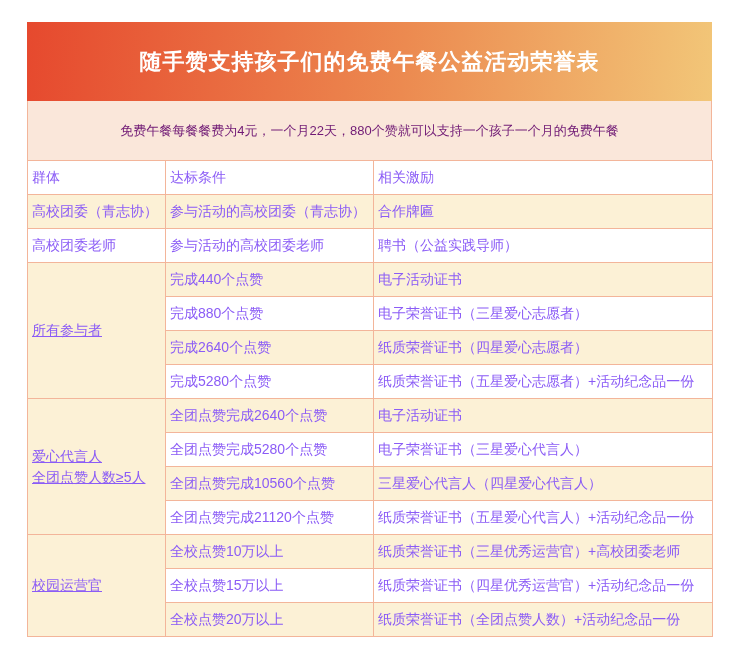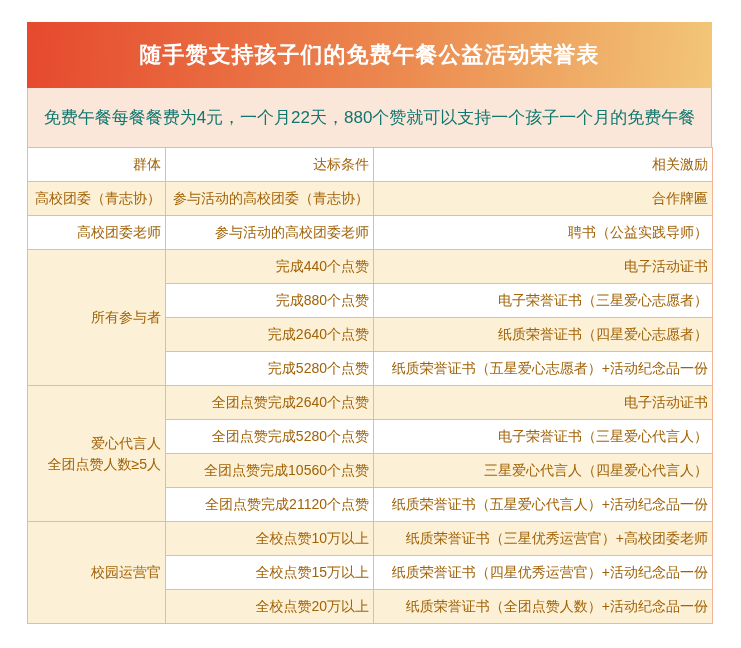--- a/index.html
+++ b/index.html
@@ -10,21 +10,21 @@
     background: #ffffff;
     font-family: "Liberation Sans", "DejaVu Sans", sans-serif;
   }
   .page {
     position: absolute;
     left: 27px;
     top: 22px;
     width: 685px;
   }
   .banner {
-    height: 66px;
+    height: 79px;
     background: linear-gradient(95deg, var(--grad-start) 0%, var(--grad-mid) 55%, var(--grad-end) 100%);
     display: flex;
     align-items: center;
     justify-content: center;
   }
   .banner-title {
     color: var(--title-color);
     font-size: 22px;
     font-weight: bold;
     letter-spacing: 1px;
@@ -32,47 +32,47 @@
   }
   .subtitle {
     box-sizing: border-box;
     height: 59px;
     background: var(--subtitle-bg);
     border-left: 1px solid var(--line);
     border-right: 1px solid var(--line);
     display: flex;
     align-items: center;
     justify-content: center;
-    font-size: 17px;
-    color: #0f766e;
+    font-size: 13px;
+    color: #701a75;
     white-space: nowrap;
   }
   table.honor-table {
     width: 685px;
     border-collapse: collapse;
     table-layout: fixed;
   }
   .honor-table col.c1 { width: 138px; }
   .honor-table col.c2 { width: 208px; }
   .honor-table col.c3 { width: 339px; }
   .honor-table th, .honor-table td {
     border: 1px solid var(--line);
     height: 33px;
-    text-align: right;
+    text-align: left;
     vertical-align: middle;
     font-size: 14px;
     font-weight: normal;
-    color: #a16207;
+    color: #8b5cf6;
     padding: 0 4px;
     background: #ffffff;
     white-space: nowrap;
     overflow: hidden;
   }
   .honor-table tbody tr:nth-child(odd) td { background: var(--stripe); }
-  .honor-table td.merged { background: #ffffff; }
+  .honor-table td.merged { background: #ffffff; text-decoration: underline; }
   .group-line { line-height: 1.5; }
 </style>
 </head>
 <body>
 
 <div class="page">
 
   <div class="banner">
     <div class="banner-title">随手赞支持孩子们的免费午餐公益活动荣誉表</div>
   </div>

